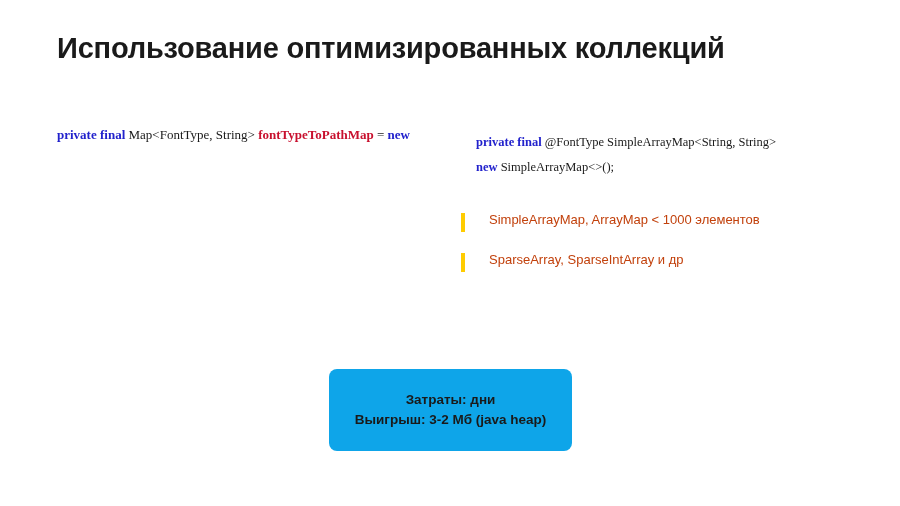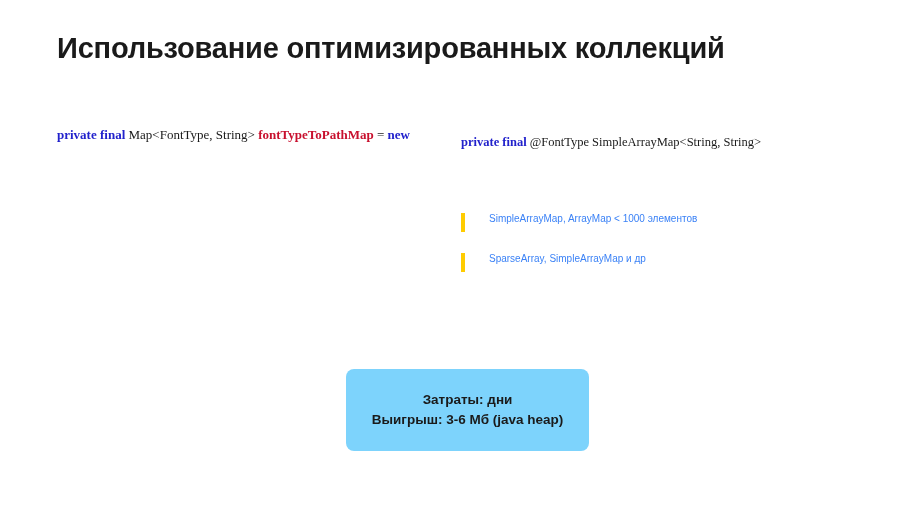--- a/index.html
+++ b/index.html
@@ -37,21 +37,21 @@
     left: 57px;
     top: 126px;
     width: 390px;
     font-family: Liberation Serif, serif;
     font-size: 13px;
     line-height: 1.45;
     color: #1a1a1a;
   }
   .code-right {
     position: absolute;
-    left: 461px;
+    left: 476px;
     top: 133px;
     width: 400px;
     font-family: "Liberation Serif", serif;
     font-size: 12.5px;
     line-height: 1.45;
     color: #1a1a1a;
   }
   .code-line {
     white-space: nowrap;
   }
@@ -85,22 +85,22 @@
   }
   .bullet-mark {
     width: 4px;
     height: 19px;
     background: #ffcc00;
     flex: 0 0 auto;
     margin-top: 1px;
   }
   .bullet-text {
     margin-left: 24px;
-    font-size: 10px;
-    color: #3b82f6;
+    font-size: 13px;
+    color: #c2410c;
     line-height: 1.3;
   }
 
   
   .callout {
     position: absolute;
     left: 329px;
     top: 369px;
     width: 243px;
     height: 82px;
@@ -125,31 +125,32 @@
 <div class="slide">
 
   <div class="title">Использование оптимизированных коллекций</div>
 
   <div class="code-left">
     <div class="code-line"><span class="kw">private final</span><span class="plain"> Map&lt;FontType, String&gt; </span><span class="id-red">fontTypeToPathMap</span><span class="plain"> = </span><span class="kw">new</span></div>
   </div>
 
   <div class="code-right">
     <div class="code-line"><span class="kw">private final</span><span class="plain"> @FontType SimpleArrayMap&lt;String, String&gt;</span></div>
+    <div class="code-line"><span class="kw">new</span><span class="plain"> SimpleArrayMap&lt;&gt;();</span></div>
   </div>
 
   <div class="bullets">
     <div class="bullet-row">
       <span class="bullet-mark" style="background: rgb(255, 204, 0);"></span>
       <span class="bullet-text">SimpleArrayMap, ArrayMap &lt; 1000 элементов</span>
     </div>
     <div class="bullet-row">
       <span class="bullet-mark" style="background: rgb(255, 204, 0);"></span>
-      <span class="bullet-text">SparseArray, SimpleArrayMap и др</span>
+      <span class="bullet-text">SparseArray, SparseIntArray и др</span>
     </div>
   </div>
 
-  <div class="callout" style="background: #7dd3fc; margin-left: 17px;">
+  <div class="callout" style="background: #0ea5e9;">
     <div class="callout-line">Затраты: дни</div>
-    <div class="callout-line">Выигрыш: 3-6 Мб (java heap)</div>
+    <div class="callout-line">Выигрыш: 3-2 Мб (java heap)</div>
   </div>
 
 </div>
 
 </body></html>

